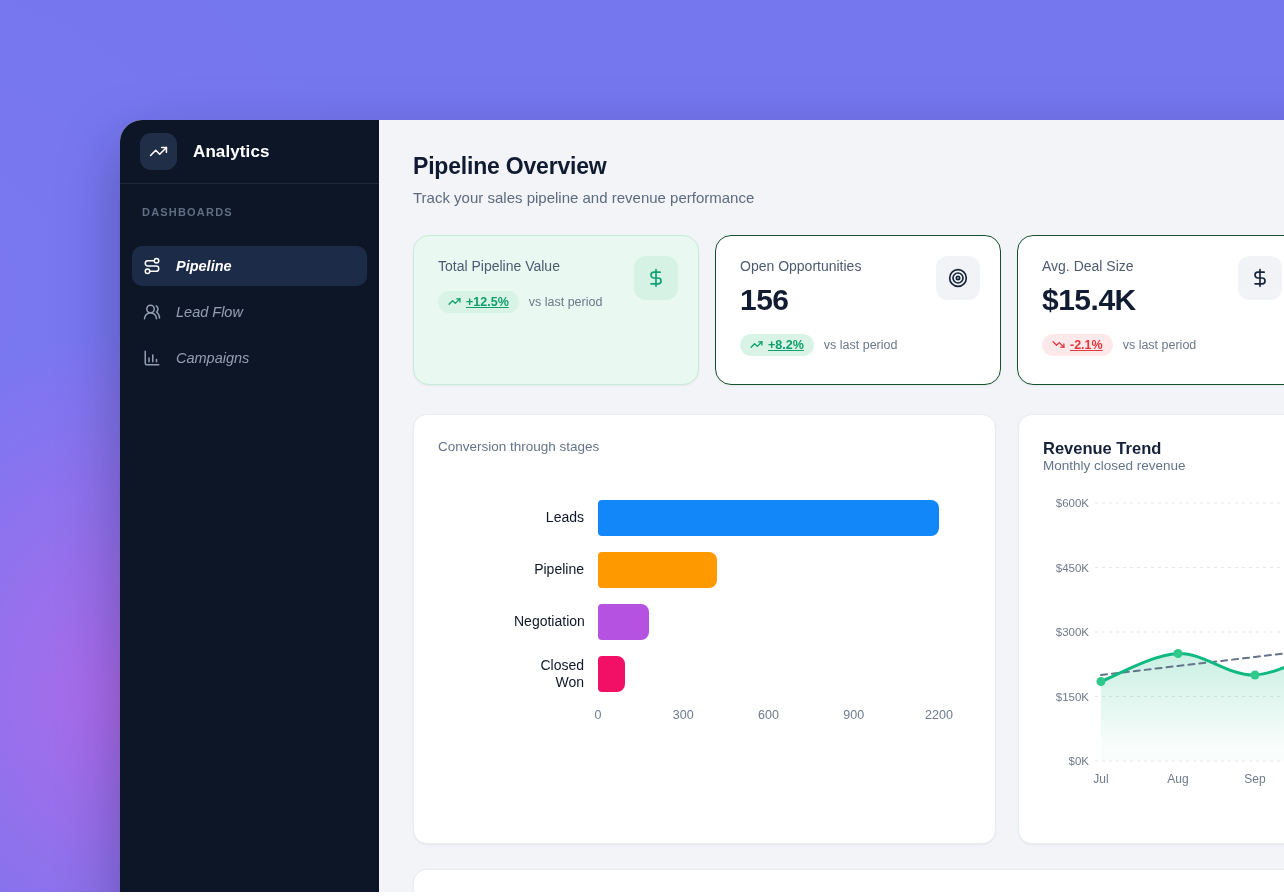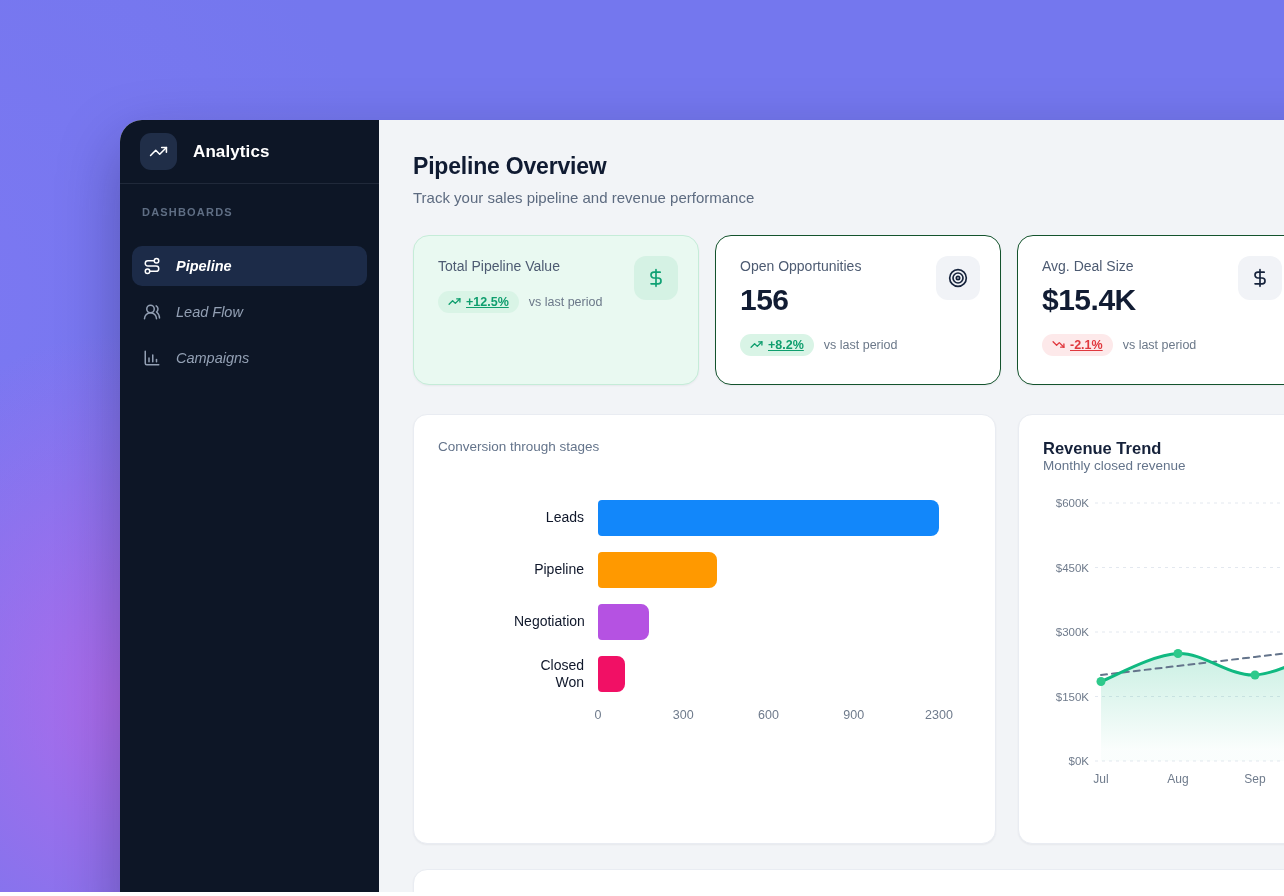--- a/index.html
+++ b/index.html
@@ -217,21 +217,21 @@
               <div class="lbl"><span class="wrapbox">Closed Won</span></div>
               <div class="bar-track">
                   <div class="bar-fill" style="width: 7.91667%; background: rgb(241, 16, 101);"></div>
                 </div>
             </div>
             <div class="bar-ticks" id="bar-ticks">
                 <span style="left: 0%;">0</span>
                 <span style="left: 25%;">300</span>
                 <span style="left: 50%;">600</span>
                 <span style="left: 75%;">900</span>
-                <span style="left: 100%;">2300</span>
+                <span style="left: 100%;">2200</span>
               </div>
           </div>
         </div>
 
         <div class="chart-card">
           <div class="chart-title">Revenue Trend</div>
           <div class="chart-sub">Monthly closed revenue</div>
           <div class="line-chart">
             <svg id="revenue-svg" width="261" height="298" viewBox="0 0 261 298">
               <defs>

